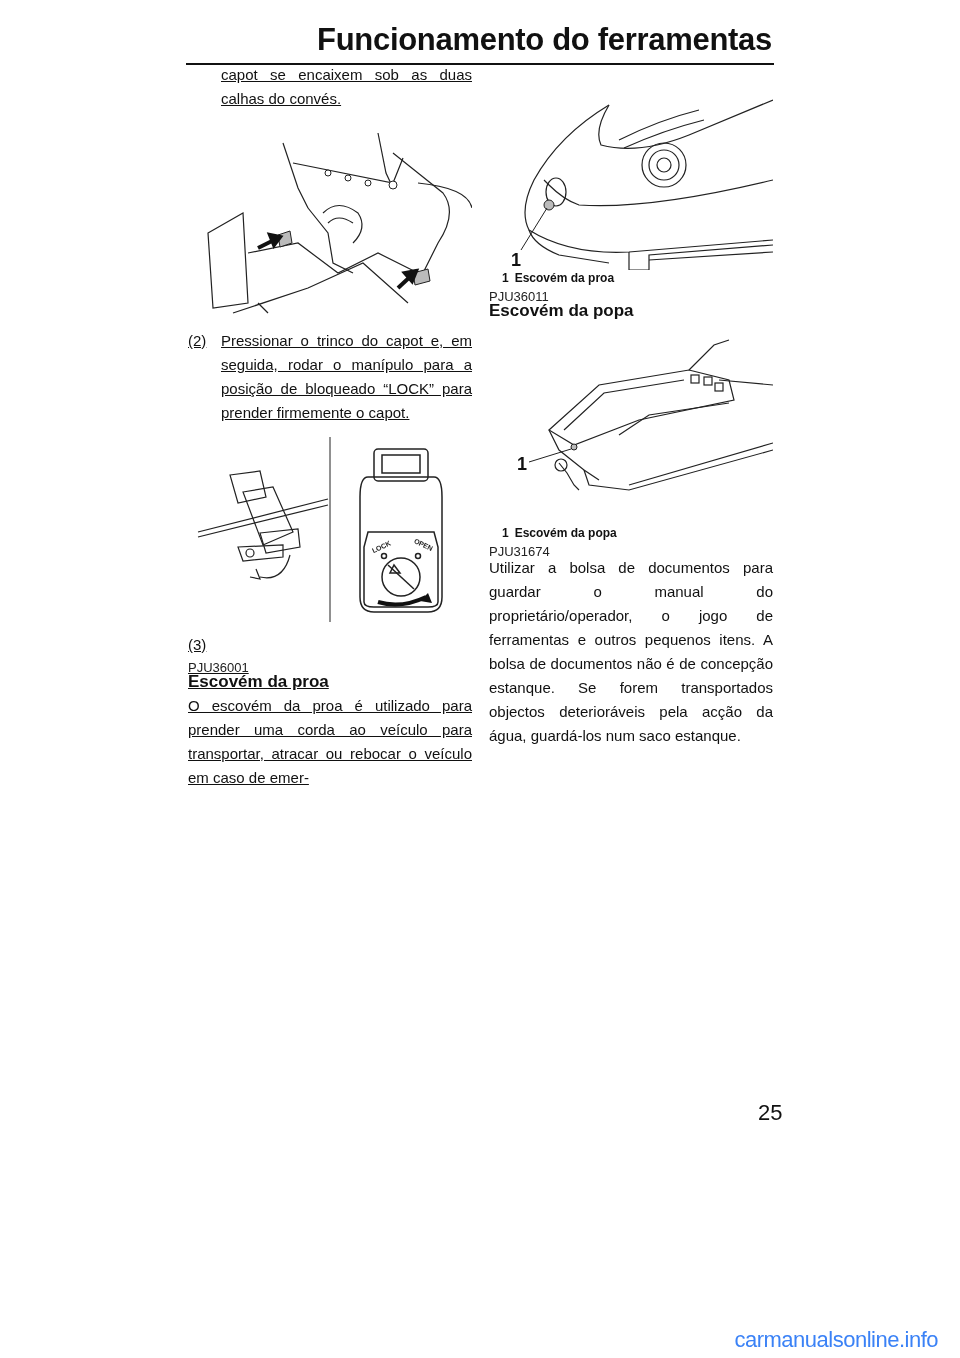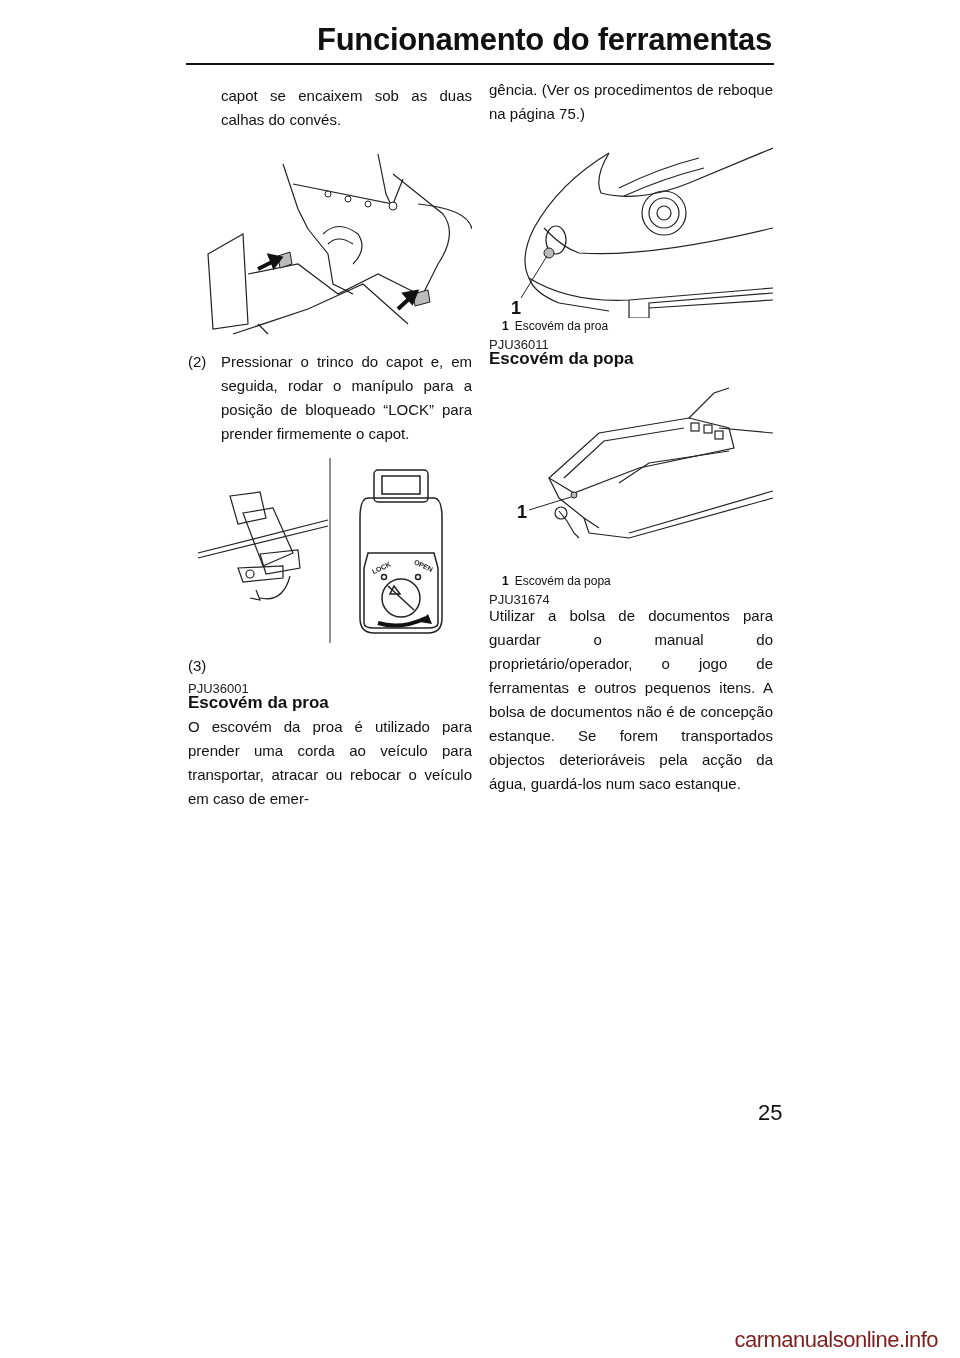--- a/index.html
+++ b/index.html
@@ -1,35 +1,35 @@
 <!DOCTYPE html>
 <html><head>
 <meta charset="utf-8">
 <style>
   html, body { margin:0; padding:0; background:#ffffff; }
   body { width:960px; height:1358px; position:relative; overflow:hidden;
          font-family:"Liberation Sans", sans-serif; color:#111; }
   .page-title { position:absolute; right:188px; top:22px; font-size:31px; font-weight:bold; letter-spacing:-0.3px; }
   .title-rule { position:absolute; left:186px; width:588px; top:63px; height:2px; background:#111; }
   .col { position:absolute; width:284px; font-size:15px; line-height:24px; }
-  .col-left { left:188px; top:84px; }
+  .col-left { left:188px; top:63px;text-decoration:underline; }
   .col-right { left:489px; top:78px; }
   .p { margin:0; text-align:justify; }
   .indent { padding-left:33px; }
   .step { display:flex; margin:0; }
   .step-num { width:33px; flex:none; }
   .step-text { flex:1; text-align:justify; }
   .code { font-size:13px; line-height:9px; margin-top:6px; color:#222; }
   .heading { font-size:17px; font-weight:bold; line-height:20px; margin:0 0 2px 0; }
   .figure { position:relative; margin:0; }
-  .caption { font-size:12px; line-height:16px; margin:0 0 4px 13px; }
+  .caption { font-size:12px; line-height:16px; margin:0 0 4px 13px;font-weight:bold; }
   .caption b { margin-right:6px; }
   svg { display:block; }
   .page-number { position:absolute; left:758px; top:1100px; font-size:22px; }
-  .watermark { position:absolute; right:22px; top:1327px; font-size:22px; color:#7f1d1d; letter-spacing:-0.5px; }
+  .watermark { position:absolute; right:22px; top:1327px; font-size:22px; color:#3b82f6; letter-spacing:-0.5px; }
 </style>
 </head>
 <body>
 
 <div class="page-title">Funcionamento do ferramentas</div>
 <div class="title-rule"></div>
 
 <div class="col col-left">
   <p class="p indent">capot se encaixem sob as duas calhas do convés.</p>
 
@@ -108,21 +108,20 @@
   <div class="step" style="margin-top:6px;">
     <span class="step-num">(3)</span>
   </div>
 
   <div class="code">PJU36001</div>
   <h2 class="heading">Escovém da proa</h2>
   <p class="p">O escovém da proa é utilizado para prender uma corda ao veículo para transportar, atracar ou rebocar o veículo em caso de emer-</p>
 </div>
 
 <div class="col col-right">
-  <p class="p">gência. (Ver os procedimentos de reboque na página 75.)</p>
 
   <div class="figure" style="height:190px;margin-top:2px;">
     <svg width="284" height="190" viewBox="0 0 284 190">
       <g fill="none" stroke="#222" stroke-width="1.2">
         <path d="M120 25 Q70 55 45 100 Q30 130 40 150 Q80 175 140 172 L284 160"></path>
         <path d="M120 25 Q105 50 112 65 Q150 75 200 55 L284 20"></path>
         <path d="M130 60 Q170 40 210 30"></path>
         <path d="M135 68 Q175 50 215 40"></path>
         <path d="M55 100 L60 105 Q75 120 90 125 Q160 130 284 100"></path>
         <path d="M40 150 Q45 165 70 175 L120 183"></path>

